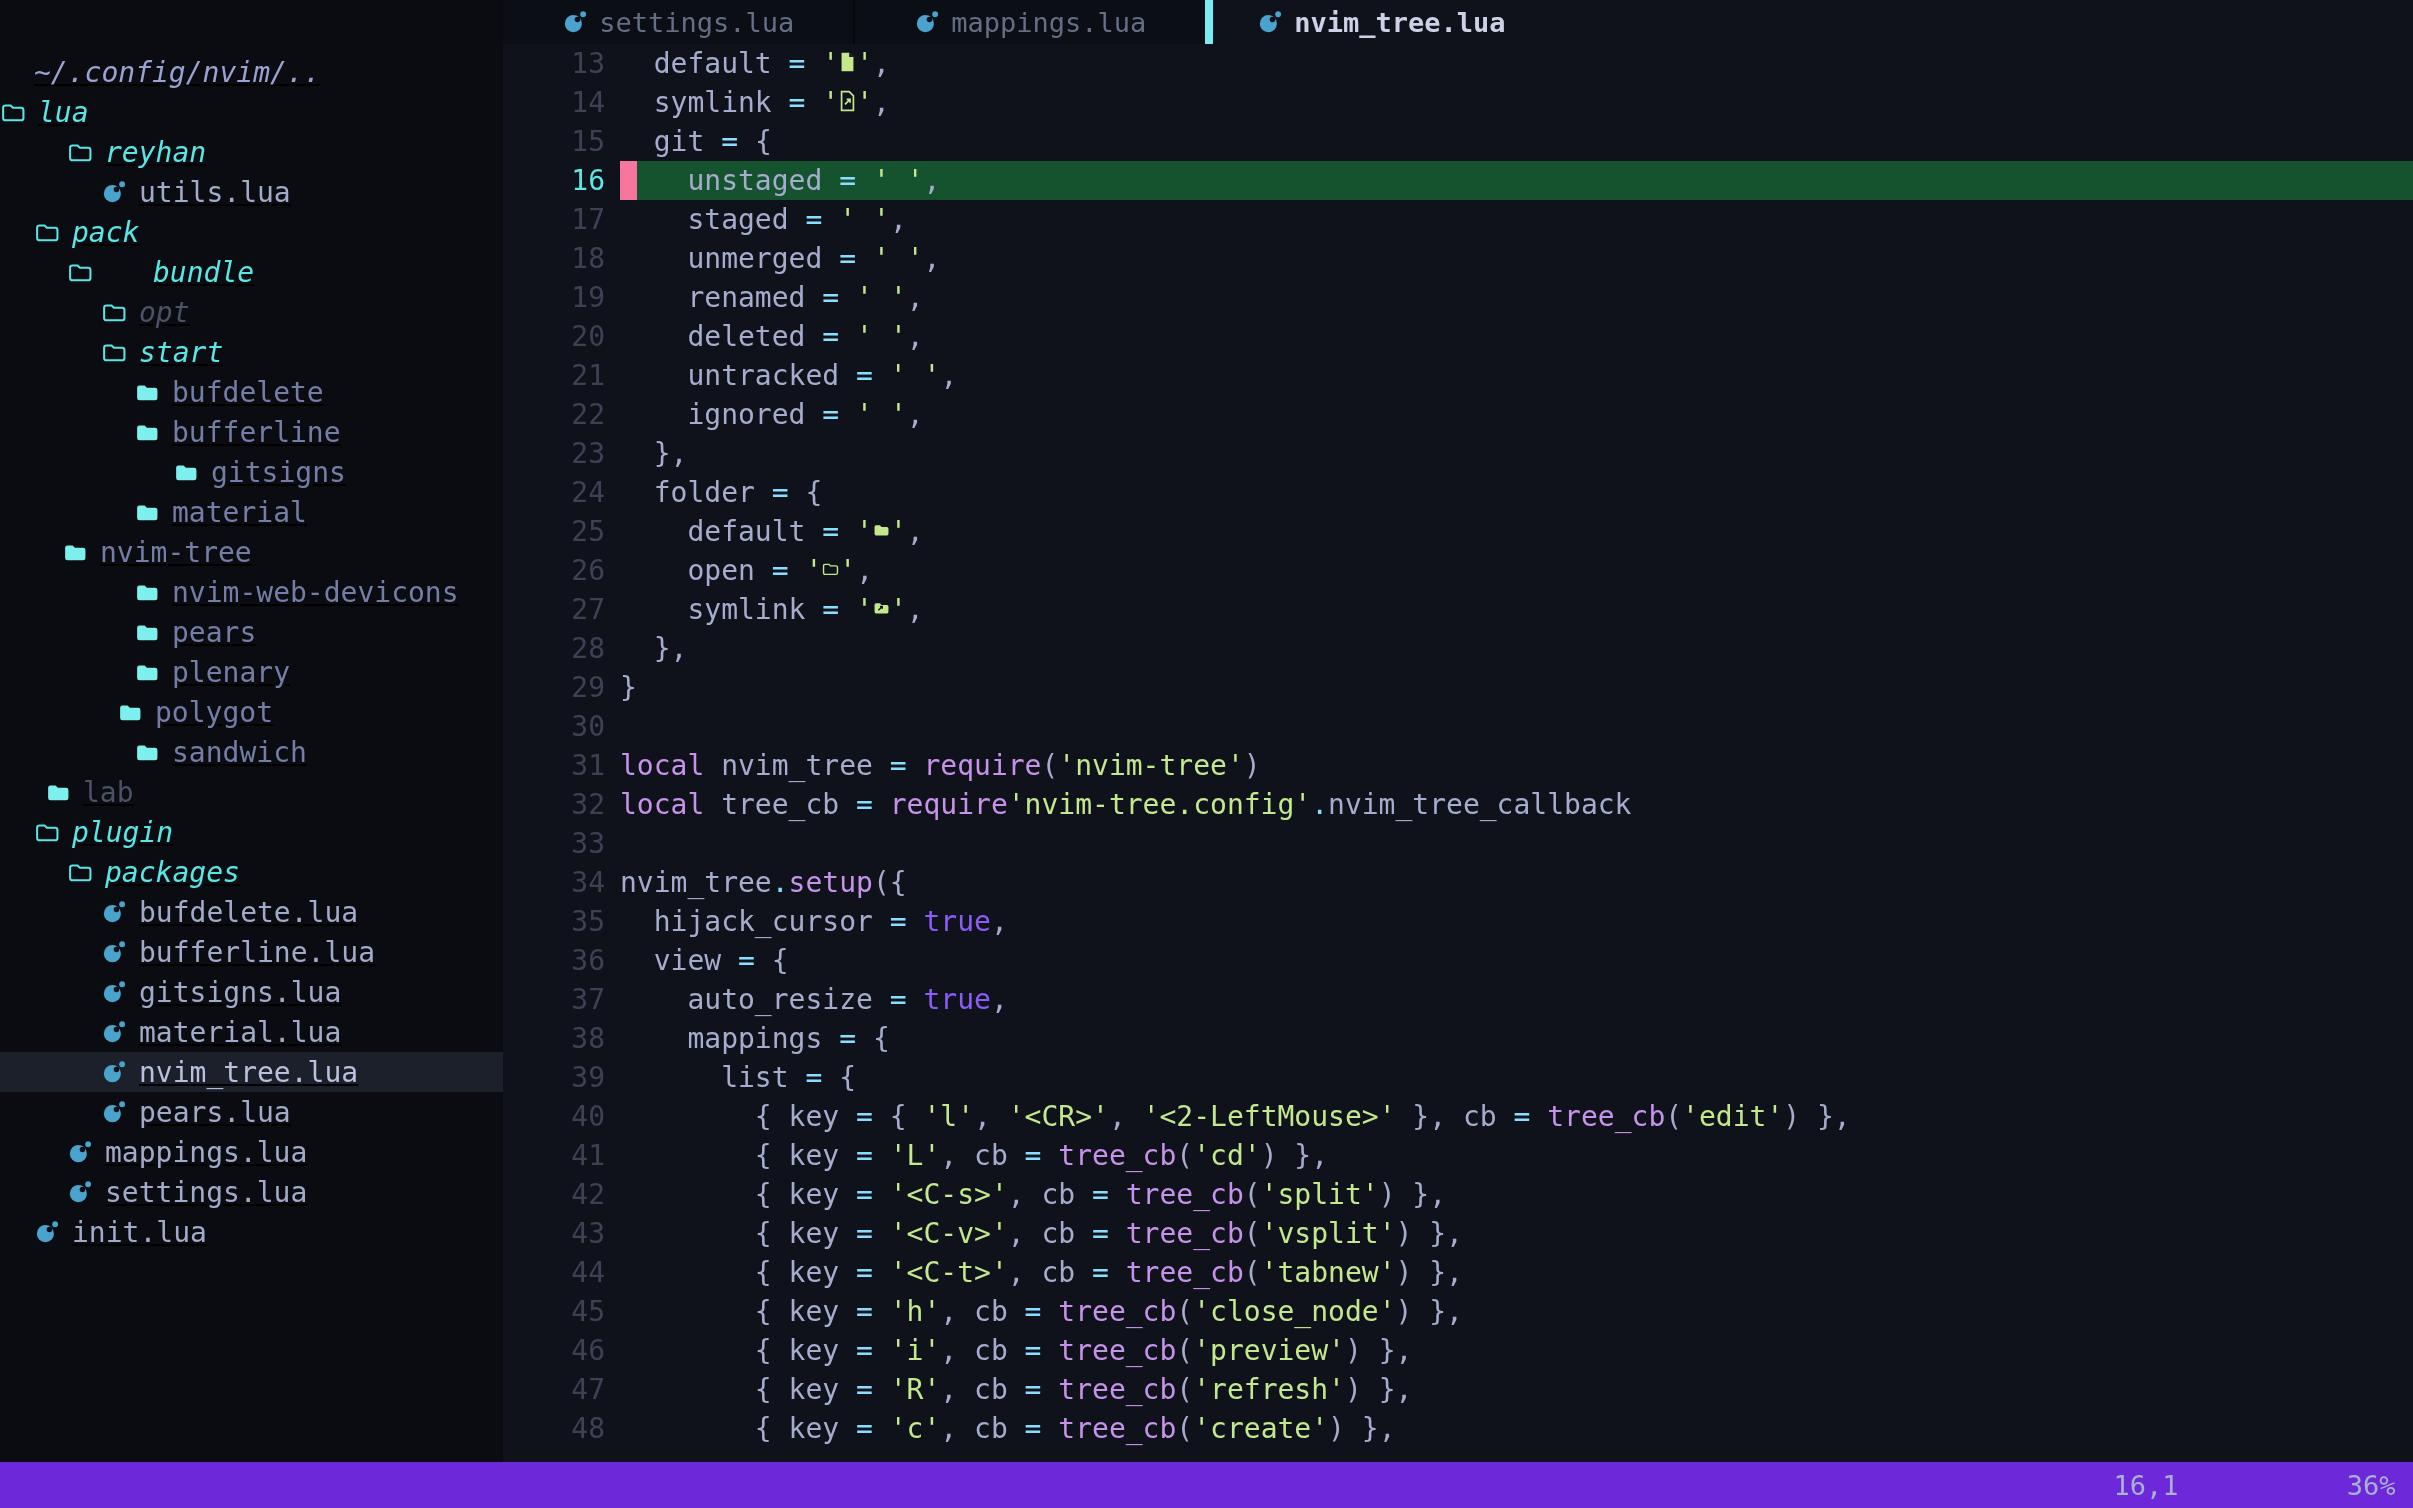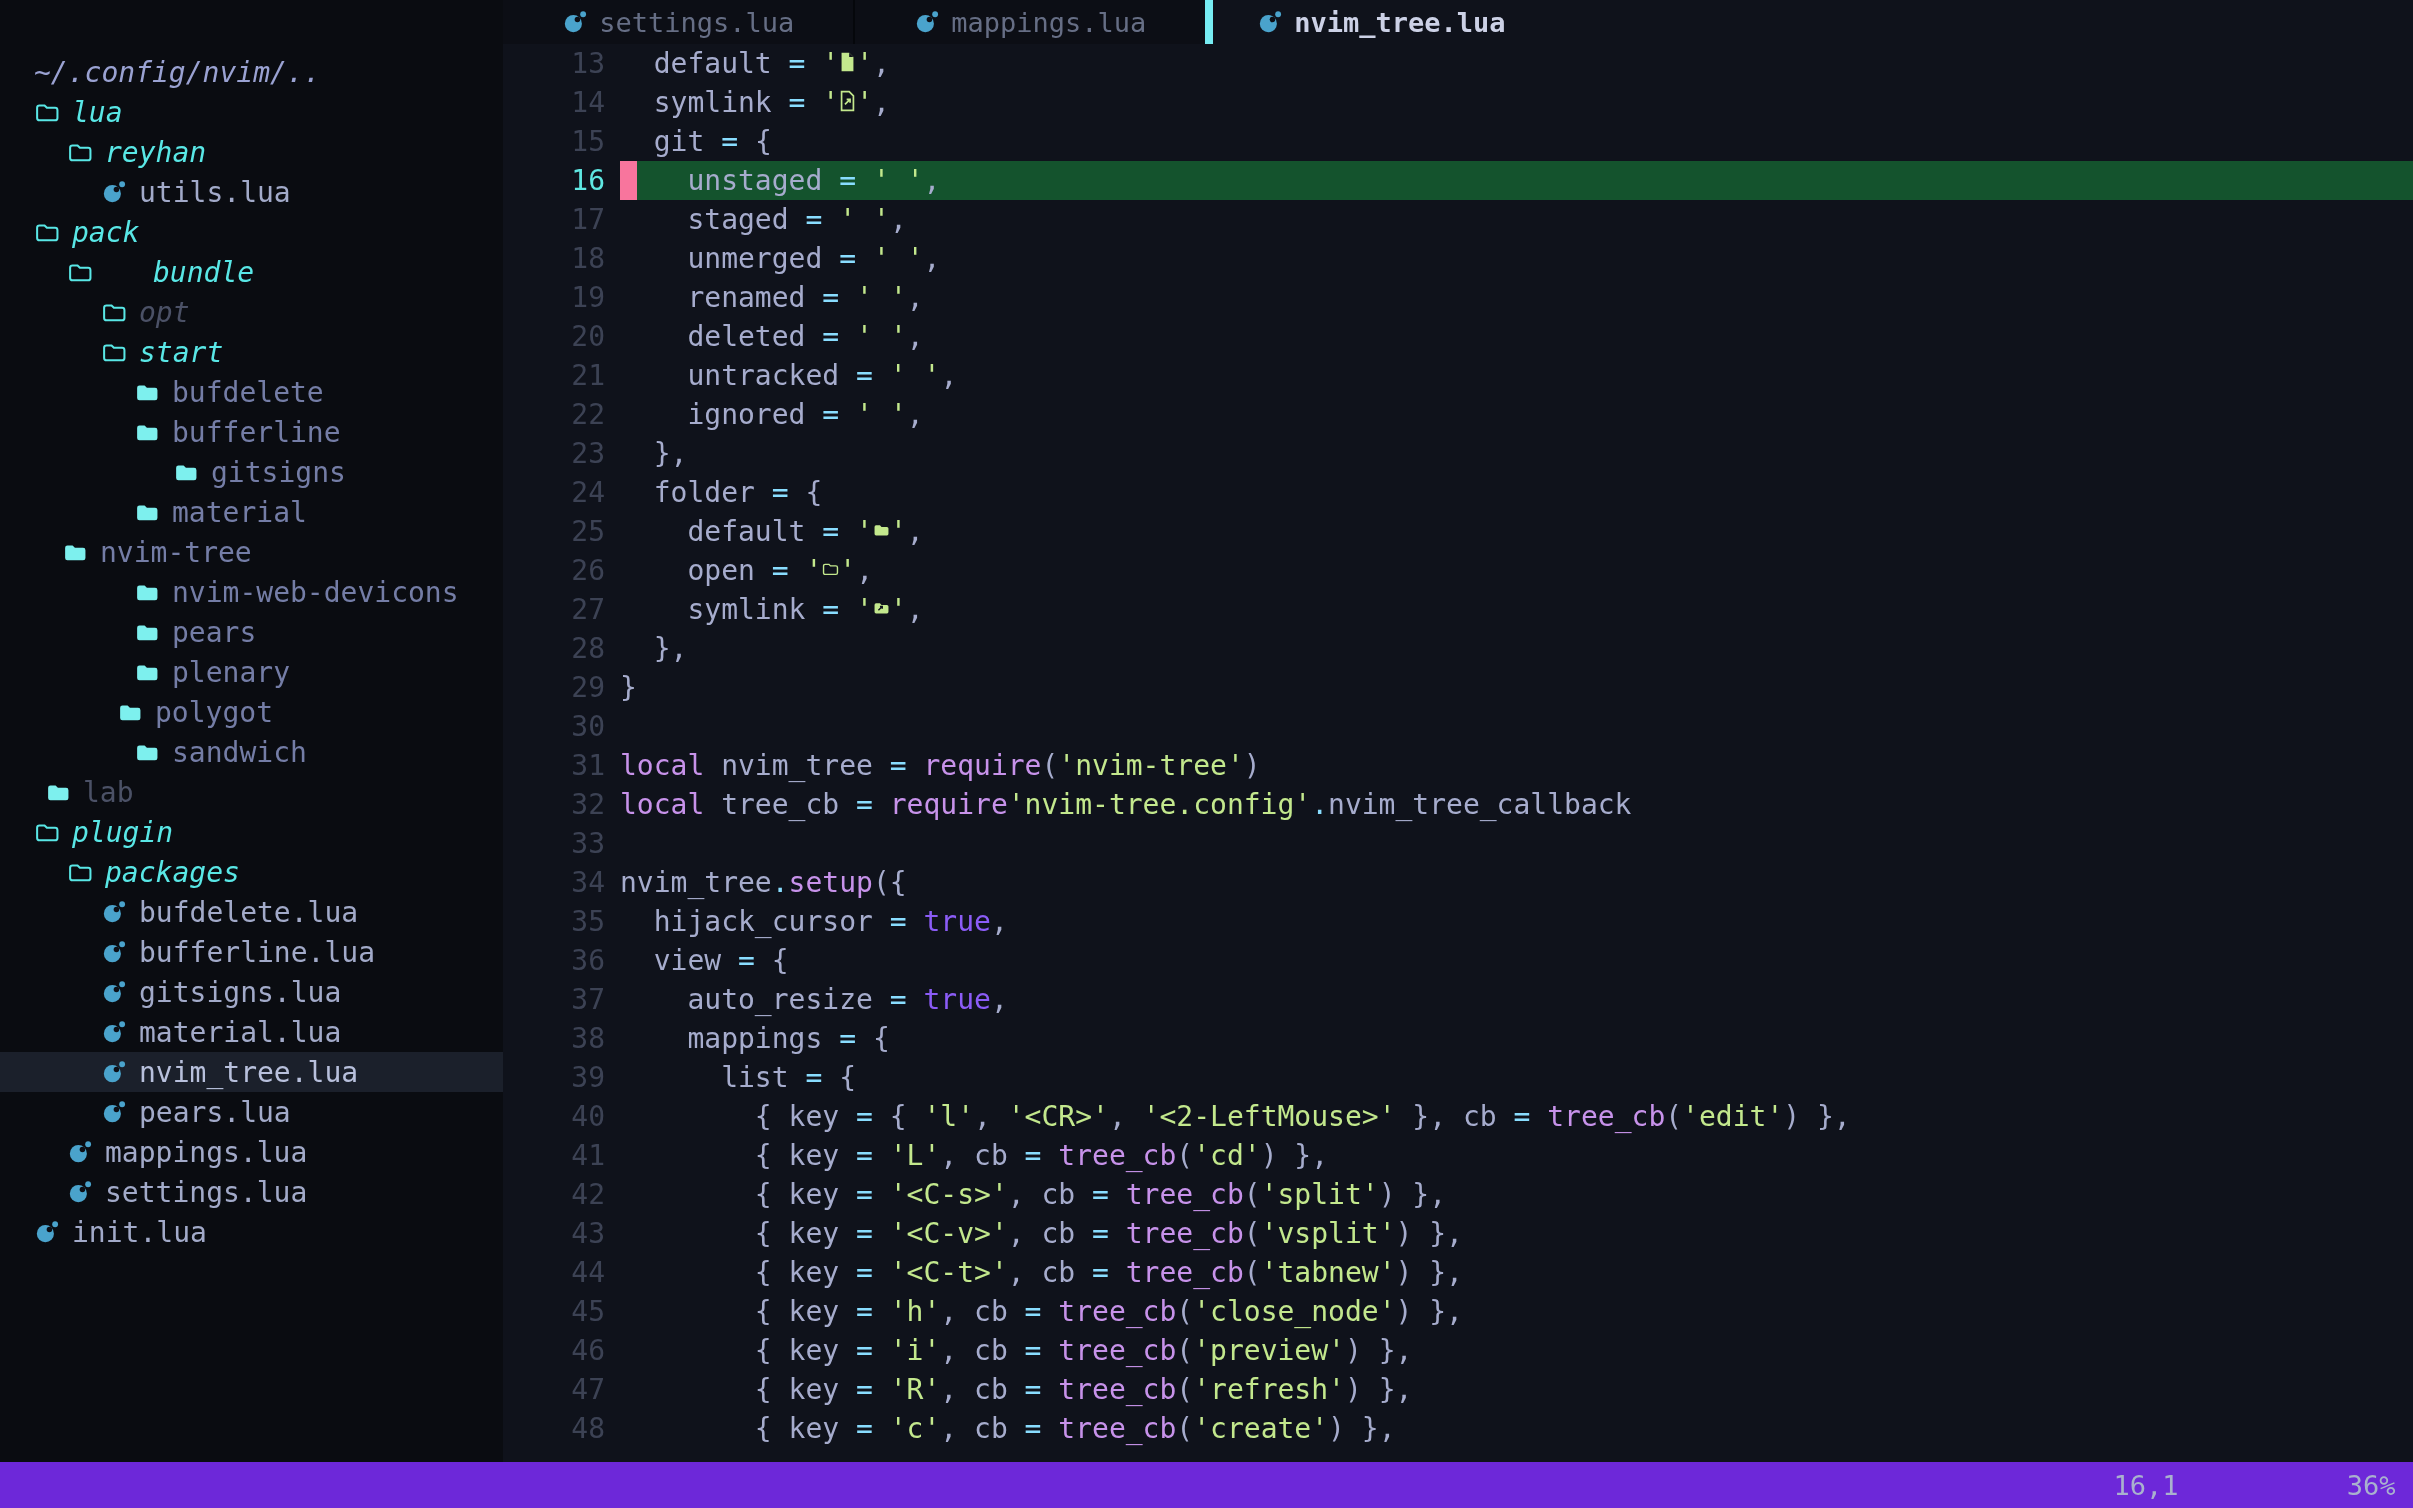--- a/index.html
+++ b/index.html
@@ -1,21 +1,21 @@
 <!DOCTYPE html>
 <html style="font-size:13.4px"><head>
 <meta charset="utf-8">
 <style>
   html,body{margin:0;padding:0;width:2413px;height:1508px;background:#0f121b;overflow:hidden;
     font-family:"DejaVu Sans Mono",monospace;}
   .app{position:absolute;inset:0;}
 
   
   .sidebar{position:absolute;left:0;top:0;width:503px;height:1462px;background:#0a0c11;
-    padding-top:52px;box-sizing:border-box;overflow:hidden;}
+    padding-top:52px;box-sizing:border-box;overflow:hidden;text-decoration:underline;}
   .trow{height:40px;display:flex;align-items:center;font-size:28px;white-space:nowrap;}
   .trow .ticon{width:27px;height:27px;margin-right:11px;flex:0 0 auto;display:flex;align-items:center;}
   .trow.selected{background:#1b202b;}
   .t-root{color:#9aa2d2;font-style:italic;padding-left:34px;}
   .t-dir-open{color:#59e7e6;font-style:italic;}
   .t-dir-open-dim{color:#4b5166;font-style:italic;}
   .t-dir{color:#747da6;}
   .t-dir-dim{color:#4b5166;}
   .t-file{color:#a2aac9;}
   .trow.selected.t-file{color:#b8c0dc;}
@@ -51,21 +51,21 @@
   .st-cursor{margin-right:168px;}
   .st-percent{margin-right:17.6px;}
 </style>
 </head>
 <body>
 
 <div class="app">
   <div class="sidebar" id="sidebar">
     <div class="trow t-root">~/.config/nvim/..</div>
     <div id="tree-items">
-        <div class="trow t-dir-open" style="padding-left: 34px;">
+        <div class="trow t-dir-open" style="">
           <span class="ticon">
             <svg width="25" height="25" viewBox="0 0 32 32">
               <path d="M4 10 q0-3 3-3 h6.5 l3 3 h10.5 q3 0 3 3 v10 q0 3-3 3 H7 q-3 0-3-3 z" fill="none" stroke="#59e7e6" stroke-width="2.6"></path>
             </svg>
           </span>
           <span>lua</span>
         </div>
         <div class="trow t-dir-open" style="padding-left: 67px;">
           <span class="ticon">
             <svg width="25" height="25" viewBox="0 0 32 32">

